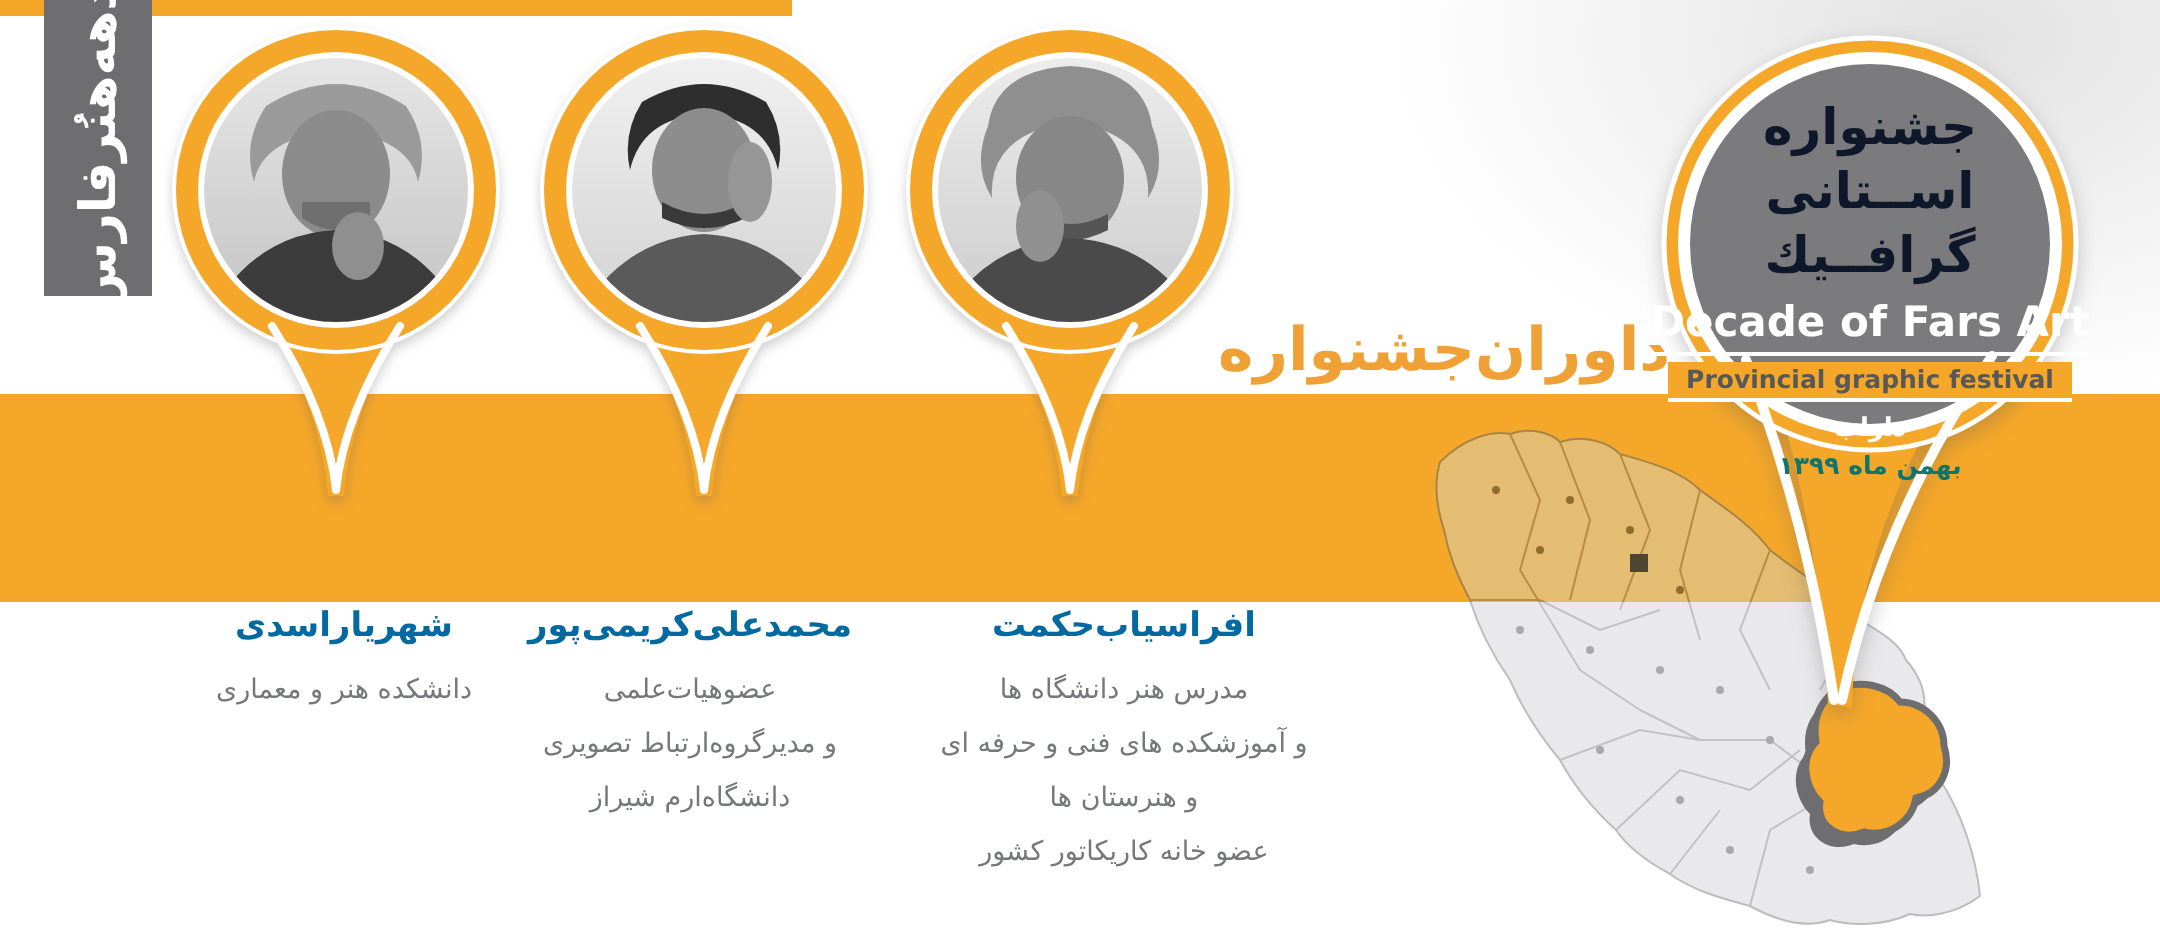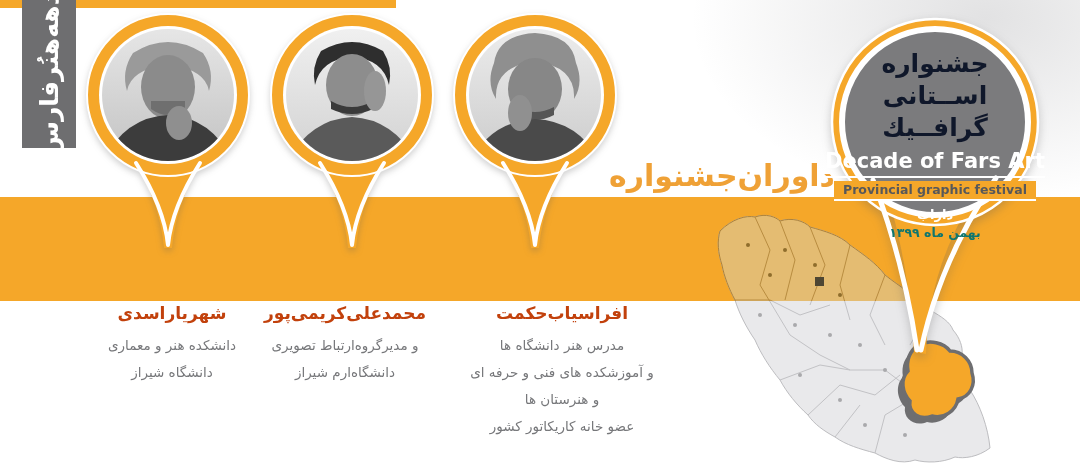--- a/index.html
+++ b/index.html
@@ -32,21 +32,21 @@
   .badge-text{left:815px;top:48px;width:240px;text-align:center;}
   .badge-fa{direction:rtl;color:#0f172a;font-weight:bold;font-size:25px;line-height:32px;letter-spacing:2px;}
   .badge-en{display:inline-block;color:#ffffff;font-weight:bold;font-size:21px;
     border-bottom:2px solid #ffffff;padding-bottom:3px;margin-top:5px;white-space:nowrap;}
   .badge-sub{display:inline-block;background:#F5A729;color:#57585A;font-weight:bold;font-size:12.5px;
     padding:1px 9px 2px;border-bottom:2px solid #ffffff;margin-top:3px;white-space:nowrap;}
   .badge-city{color:#ffffff;font-weight:bold;font-size:13px;margin-top:6px;direction:rtl;}
   .badge-date{color:#0f766e;font-weight:bold;font-size:12.5px;margin-top:3px;direction:rtl;letter-spacing:1px;}
   
   .judge-info{top:303px;direction:rtl;text-align:center;}
-  .judge-info .name{color:#c2410c;font-weight:bold;font-size:17px;margin-bottom:9px;}
+  .judge-info .name{color:#0369a1;font-weight:bold;font-size:17px;margin-bottom:9px;}
   .judge-info .line{color:#76777A;font-size:13.5px;line-height:27px;}
   .ji-1{left:57px;width:230px;}
   .ji-2{left:230px;width:230px;}
   .ji-3{left:437px;width:250px;}
   
   .map-gray path.d,.map-gray polyline{fill:#E9E9EB;stroke:#BDBDC0;stroke-width:1;}
   .map-gray .inner{fill:none;stroke:#C2C2C5;stroke-width:1;}
   .map-gray circle{fill:#A9A9AC;}
   .map-tan path.d,.map-tan polyline{fill:#E4BC72;stroke:#AE8238;stroke-width:1;}
   .map-tan .inner{fill:none;stroke:#B88C40;stroke-width:1;}
@@ -221,25 +221,25 @@
   </div>
   <div class="badge-en">Decade of Fars Art</div><br>
   <div class="badge-sub">Provincial graphic festival</div>
   <div class="badge-city">داراب</div>
   <div class="badge-date">بهمن ماه ۱۳۹۹</div>
 </div>
 
 <div class="abs judge-info ji-1">
   <div class="name">شهریاراسدی</div>
   <div class="line">دانشکده هنر و معماری</div>
-  <div class="line">دانشگاه شیراز</div>
 </div>
 
 <div class="abs judge-info ji-2">
   <div class="name">محمدعلی‌کریمی‌پور</div>
+  <div class="line">عضوهیات‌علمی</div>
   <div class="line">و مدیرگروه‌ارتباط تصویری</div>
   <div class="line">دانشگاه‌ارم شیراز</div>
 </div>
 
 <div class="abs judge-info ji-3">
   <div class="name">افراسیاب‌حکمت</div>
   <div class="line">مدرس هنر دانشگاه ها</div>
   <div class="line">و آموزشکده های فنی و حرفه ای</div>
   <div class="line">و هنرستان ها</div>
   <div class="line">عضو خانه کاریکاتور کشور</div>

